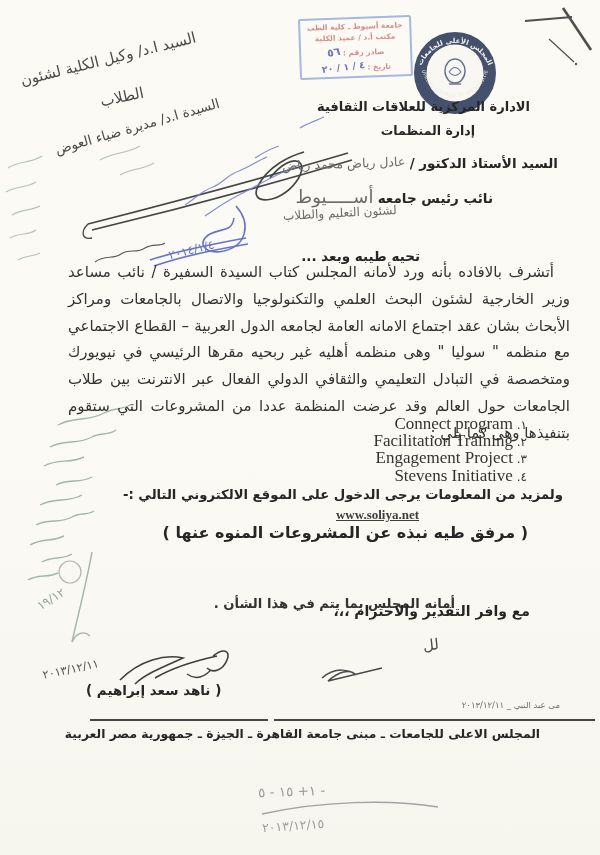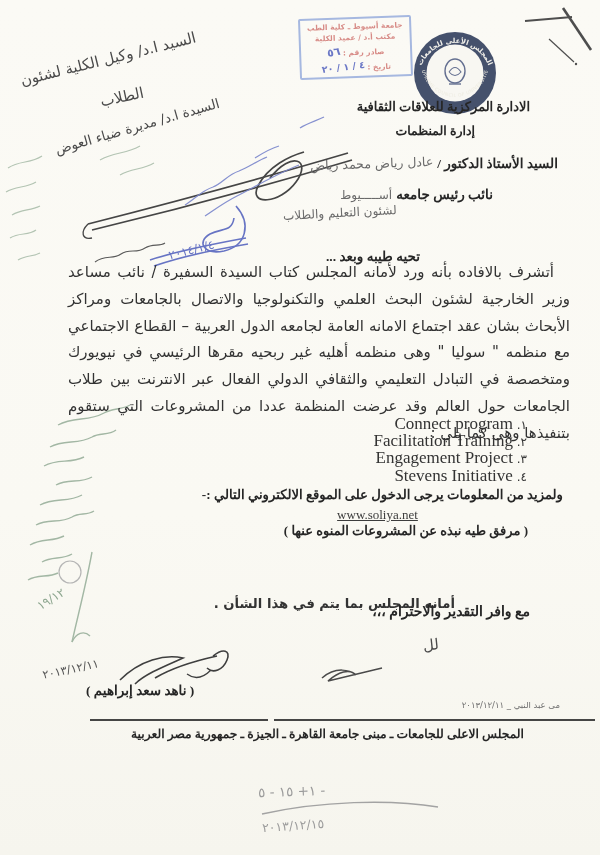--- a/index.html
+++ b/index.html
@@ -3,21 +3,21 @@
 <meta charset="utf-8">
 <style>
   html,body{margin:0;padding:0;background:#e8e6e0;}
   #paper{
     position:relative;width:600px;height:855px;margin:0 auto;
     background:linear-gradient(180deg,#fbfaf5 0%,#faf9f3 60%,#f6f5ee 100%);
     font-family:"DejaVu Sans",sans-serif;color:#3a3a3a;overflow:hidden;
   }
   .abs{position:absolute;}
   .ar{direction:rtl;}
-  .b{font-weight:bold;color:#262626;font-family:Liberation Serif, serif;}
+  .b{font-weight:bold;color:#262626;}
   .body-text{font-size:15px;line-height:26.8px;text-align:justify;text-align-last:right;color:#333;}
   .serif{font-family:"Liberation Serif","DejaVu Serif",serif;}
   .hand{color:#4a4a4a;white-space:nowrap;}
   .hand-gray{color:#6a6a6a;}
   .hand-blue{color:#6774c4;}
   .hand-green{color:#8da68f;}
   .hand-pencil{color:#9c9c9c;}
   .stamp{
     border:2px solid #9db1de;border-radius:2px;color:#d4807c;
     font-size:7.5px;font-weight:bold;line-height:1.5;text-align:center;
@@ -135,21 +135,21 @@
   <div class="abs ar hand nowrap" dir="rtl" style="left:52px;top:118px;font-size:13.5px;transform:rotate(-16deg);">السيدة ا.د/ مديرة ضياء العوض</div>
   <div class="abs hand-blue nowrap" dir="ltr" style="left:168px;top:243px;font-size:12px;transform:rotate(-14deg);">٢٠١٤/١/٤</div>
   <div class="abs hand-green nowrap" dir="ltr" style="left:36px;top:592px;font-size:12px;transform:rotate(-32deg);">١٩/١٢</div>
 
   <div class="abs ar nowrap" dir="rtl" style="right:42px;top:155px;font-size:13.5px;">
     <span class="b">السيد الأستاذ الدكتور /</span>
     <span class="hand hand-gray" style="font-size:12.5px;display:inline-block;transform:rotate(-2deg);">عادل رياض محمد رياض</span>
   </div>
   <div class="abs ar nowrap" dir="rtl" style="right:107px;top:186px;font-size:13.5px;">
     <span class="b">نائب رئيس جامعه</span>
-    <span class="hand hand-gray" style="font-size:12px;">أســـــيوط</span>
+    <span class="hand hand-gray" style="font-size:18px;">أســـــيوط</span>
   </div>
   <div class="abs ar hand hand-gray nowrap" dir="rtl" style="right:203px;top:206px;font-size:12px;transform:rotate(-3deg);">لشئون التعليم والطلاب</div>
   <div class="abs ar b nowrap" dir="rtl" style="right:180px;top:240px;font-size:13.5px;margin-top:8px;">تحيه طيبه وبعد ...</div>
 
   <div class="abs ar body-text" dir="rtl" style="right:30px;left:68px;top:259px;text-indent:16px;">أتشرف بالافاده بأنه ورد لأمانه المجلس كتاب السيدة السفيرة / نائب مساعد وزير الخارجية لشئون البحث العلمي والتكنولوجيا والاتصال بالجامعات ومراكز الأبحاث بشان عقد اجتماع الامانه العامة لجامعه الدول العربية – القطاع الاجتماعي مع منظمه " سوليا " وهى منظمه أهليه غير ربحيه مقرها الرئيسي في نيويورك ومتخصصة في التبادل التعليمي والثقافي الدولي الفعال عبر الانترنت بين طلاب الجامعات حول العالم وقد عرضت المنظمة عددا من المشروعات التي ستقوم بتنفيذها وهى كما يلي :</div>
 
   <div class="abs ar" dir="rtl" style="right:73px;top:416px;">
     <div class="proj">
       <span>١.</span>
       <span class="pname serif">Connect program</span>
@@ -162,22 +162,22 @@
       <span>٣.</span>
       <span class="pname serif">Engagement Project</span>
     </div>
     <div class="proj">
       <span>٤.</span>
       <span class="pname serif">Stevens Initiative</span>
     </div>
   </div>
 
   <div class="abs ar b nowrap" dir="rtl" style="right:37px;top:487px;font-size:13.2px;">ولمزيد من المعلومات يرجى الدخول على الموقع الالكتروني التالي :-</div>
-  <div class="abs serif nowrap" dir="ltr" style="left:330px;top:507px;width:95px;text-align:center;font-size:13px;text-decoration:underline;color:#3d3d3d;">www.soliya.net</div>
-  <div class="abs ar b nowrap" dir="rtl" style="right:72px;top:523px;font-size:13px;">( مرفق طيه نبذه عن  المشروعات المنوه عنها )</div>
+  <div class="abs serif nowrap" dir="ltr" style="left:330px;top:507px;width:95px;text-align:center;font-size:13px;text-decoration:underline;color:#3d3d3d;font-weight:bold;">www.soliya.net</div>
+  <div class="abs ar b nowrap" dir="rtl" style="right:72px;top:523px;font-size:16px;">( مرفق طيه نبذه عن  المشروعات المنوه عنها )</div>
 
   <div class="abs ar nowrap" dir="rtl" style="right:145px;top:596px;font-size:13.2px;color:#333;font-weight:bold;">أمانه المجلس بما يتم في هذا الشأن .</div>
 
   <div class="abs ar b nowrap" dir="rtl" style="right:70px;top:603px;font-size:14px;">مع وافر التقدير والاحترام ،،،</div>
 
   <svg class="abs" style="left:95px;top:640px;" width="150" height="60" viewBox="0 0 150 60">
     <path d="M25,40 C45,20 70,14 88,18 C70,26 50,34 40,44 M60,38 C80,26 104,20 122,16 M118,16 C128,8 136,10 132,20 C128,30 118,34 112,28" stroke="#3f3f3f" fill="none" stroke-width="1.6"></path>
     <path d="M92,34 C100,40 108,38 116,30" stroke="#3f3f3f" fill="none" stroke-width="1.3"></path>
   </svg>
   <div class="abs hand nowrap" dir="ltr" style="left:42px;top:662px;font-size:11.5px;color:#555;transform:rotate(-12deg);">٢٠١٣/١٢/١١</div>

